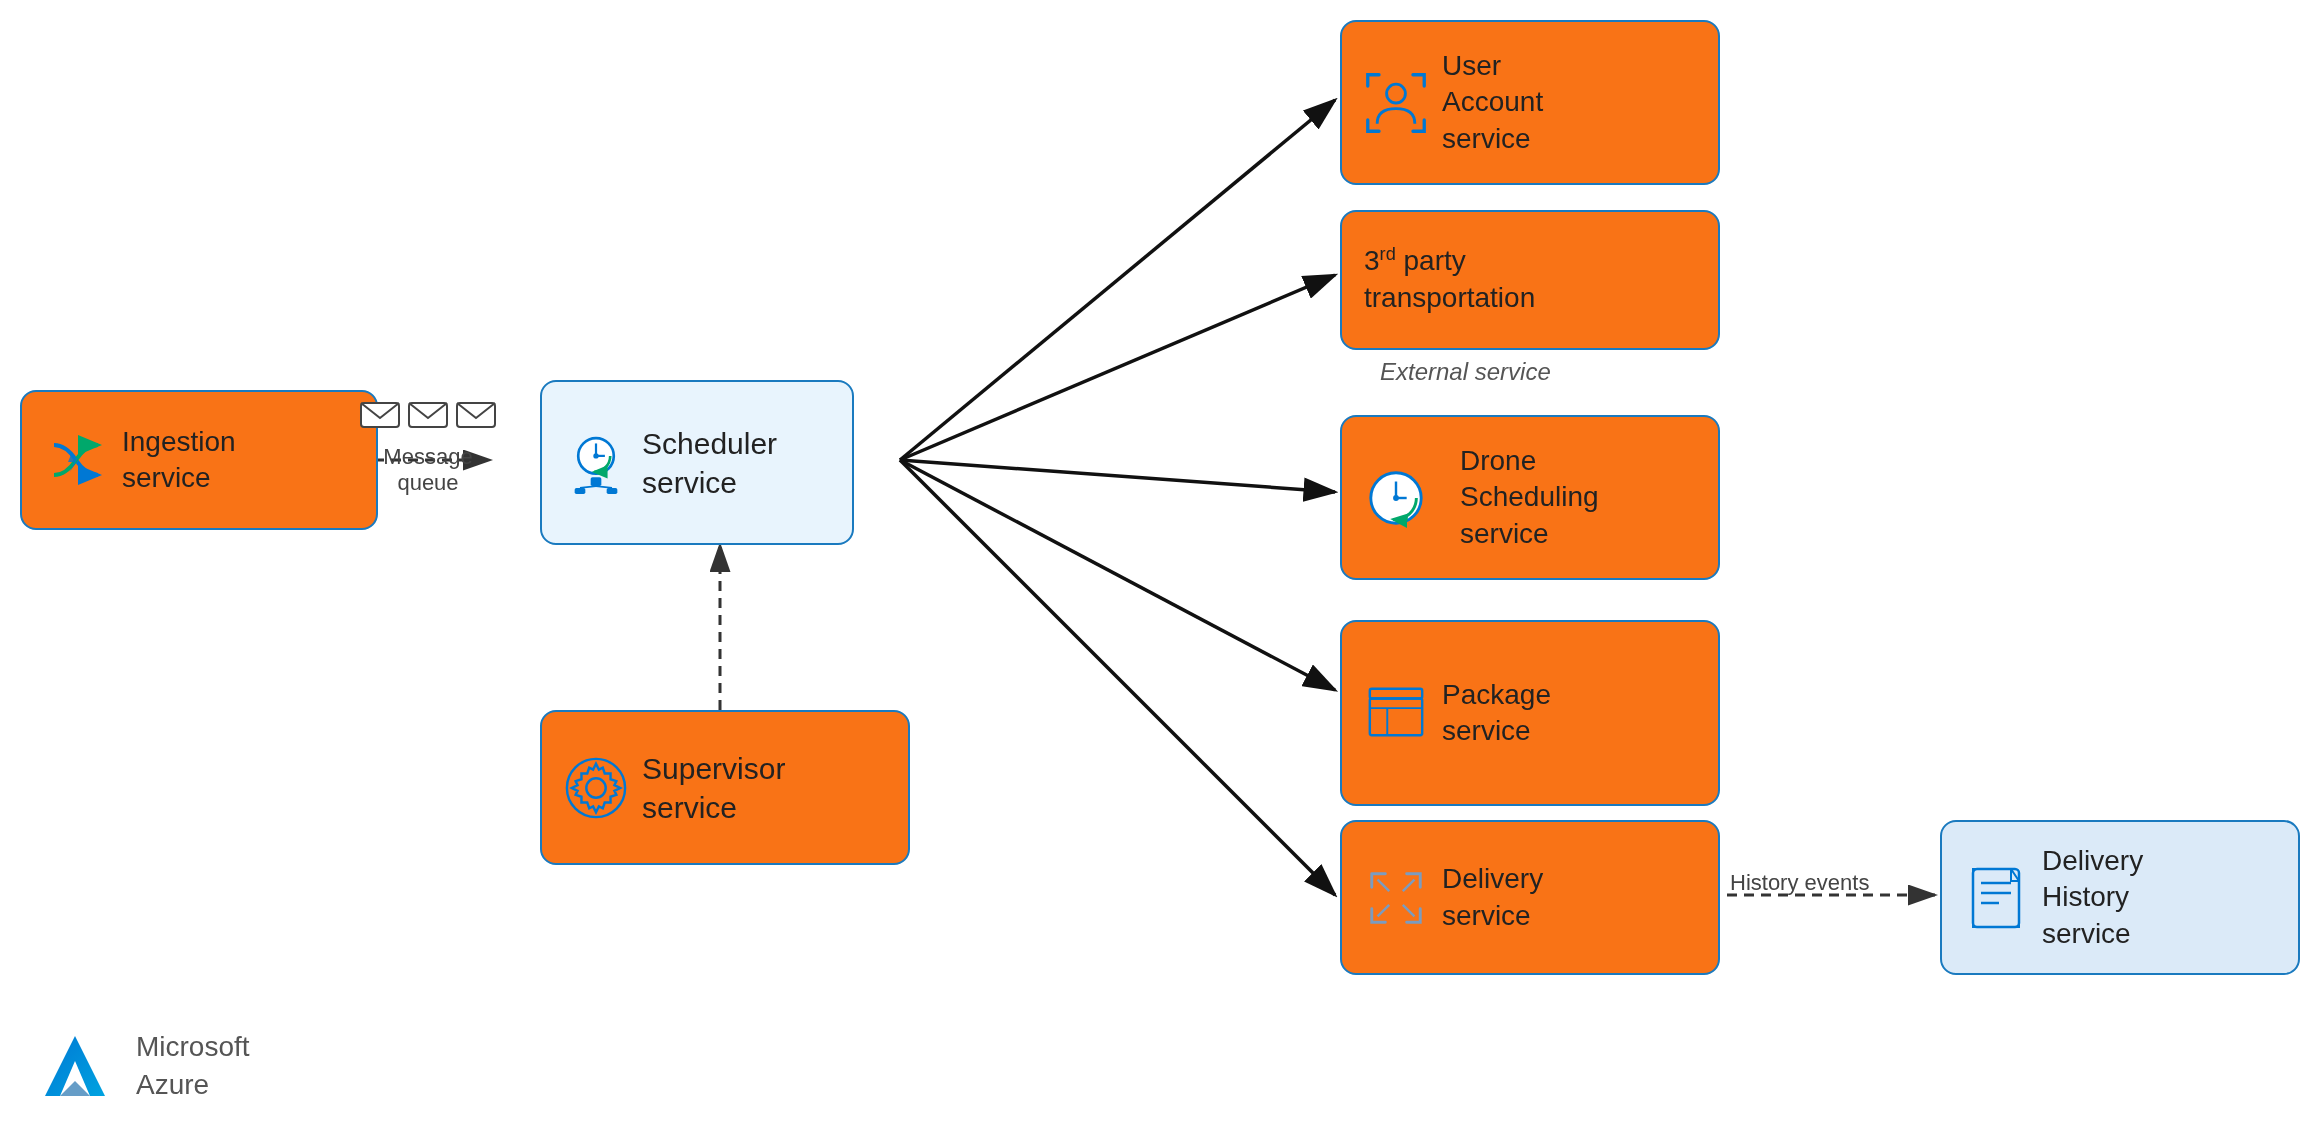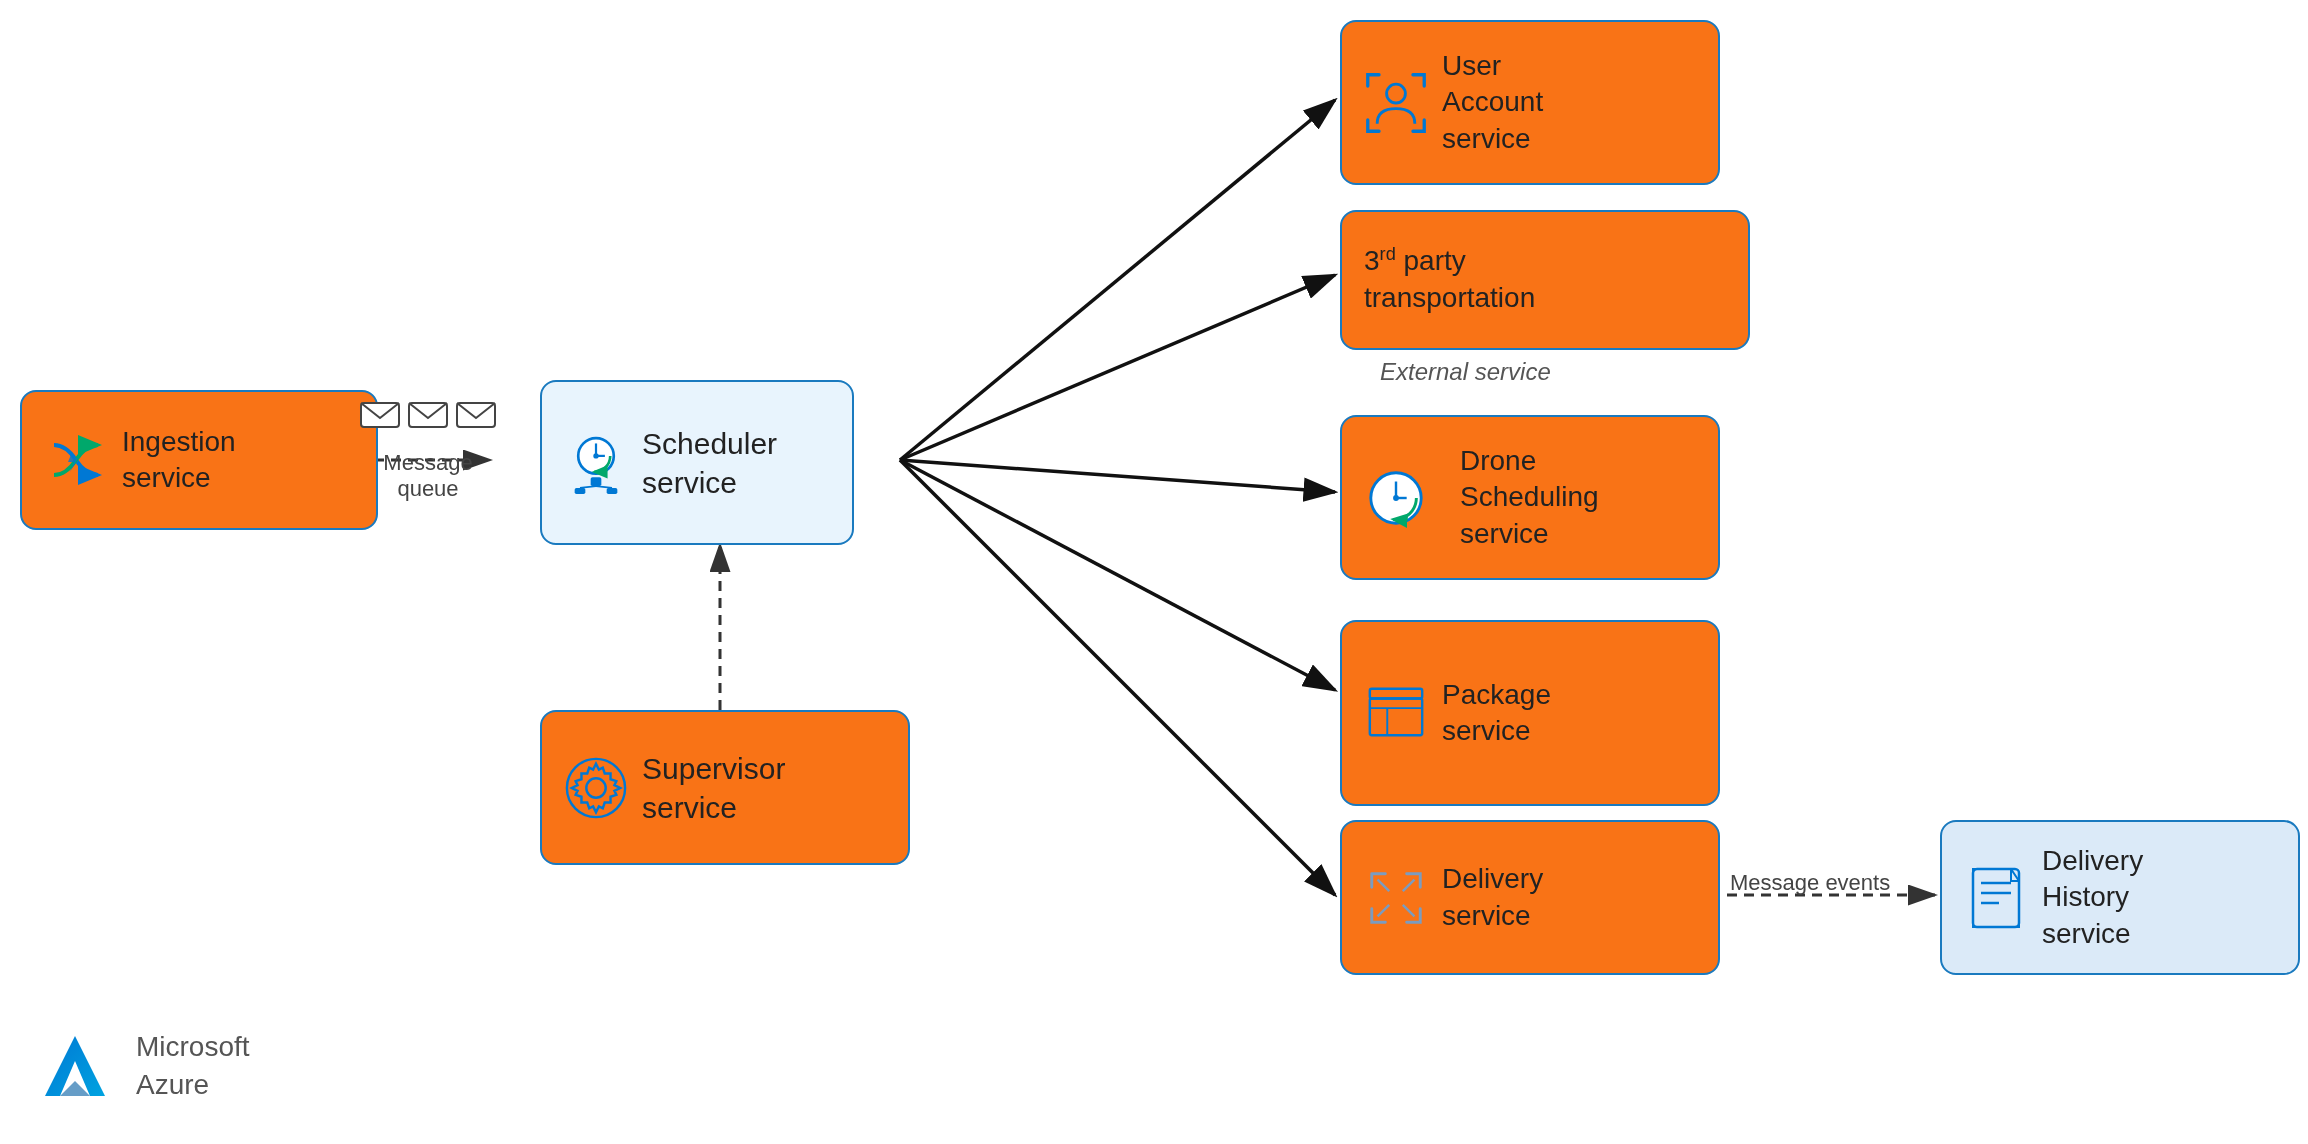--- a/index.html
+++ b/index.html
@@ -188,21 +188,21 @@
       </svg>
       <svg class="envelope-icon" viewBox="0 0 40 30">
         <rect x="1" y="3" width="38" height="24" rx="3" stroke="#444" stroke-width="2" fill="white"></rect>
         <polyline points="1,3 20,18 39,3" stroke="#444" stroke-width="2" fill="none"></polyline>
       </svg>
       <svg class="envelope-icon" viewBox="0 0 40 30">
         <rect x="1" y="3" width="38" height="24" rx="3" stroke="#444" stroke-width="2" fill="white"></rect>
         <polyline points="1,3 20,18 39,3" stroke="#444" stroke-width="2" fill="none"></polyline>
       </svg>
     </div>
-    <div class="queue-label" style="white-space:pre-line; font-size:22px; color:#444; margin-top:16px;">Message
+    <div class="queue-label" style="white-space:pre-line; font-size:22px; color:#444; margin-top:10px;">Message
 queue</div>
   </div>
 
   <div class="service-box scheduler-box" style="left:540px; top:380px; width:314px; height:165px;">
     <div class="service-icon">
 
       <svg width="72" height="72" viewBox="0 0 72 72">
 
         <circle cx="36" cy="28" r="20" stroke="#0078d4" stroke-width="3" fill="white"></circle>
         <circle cx="36" cy="28" r="3" fill="#0078d4"></circle>
@@ -253,21 +253,21 @@
 
         <circle cx="34" cy="24" r="10" stroke="#0078d4" stroke-width="3" fill="none"></circle>
         <path d="M14 56 Q14 40 34 40 Q54 40 54 56" stroke="#0078d4" stroke-width="3" fill="none"></path>
       </svg>
     </div>
     <div class="label" style="white-space:pre-line; font-size:28px;">User
 Account
 service</div>
   </div>
 
-  <div class="service-box" style="left:1340px; top:210px; width:410px; height:140px;">
+  <div class="service-box" style="left:1340px; top:210px; width:380px; height:140px;">
     <div class="label" style="white-space:pre-line; font-size:28px; width:100%;">3<sup>rd</sup> party
 transportation</div>
   </div>
 
   <div class="ext-label" style="left:1380px; top:358px; font-size:24px; font-style:italic; color:#555;">External service</div>
 
   <div class="service-box" style="left:1340px; top:415px; width:380px; height:165px;gap:32px;">
     <div class="service-icon">
 
       <svg width="66" height="66" viewBox="0 0 66 66">
@@ -334,21 +334,21 @@
 
         <path d="M8 4 L8 62 Q8 62 54 62 L54 16 L46 4 Z" stroke="#0078d4" stroke-width="2" fill="none"></path>
         <path d="M46 4 L46 16 L54 16" stroke="#0078d4" stroke-width="2" fill="none"></path>
       </svg>
     </div>
     <div class="label" style="white-space:pre-line; font-size:28px;">Delivery
 History
 service</div>
   </div>
 
-  <div class="delivery-events-label" style="left:1730px; top:870px; font-size:22px; color:#444;">Message events</div>
+  <div class="delivery-events-label" style="left:1730px; top:870px; font-size:22px; color:#444;">History events</div>
 
   <div class="azure-logo">
 
     <svg width="70" height="70" viewBox="0 0 70 70">
       <defs>
         <linearGradient id="azureGrad" x1="0%" y1="0%" x2="100%" y2="100%">
           <stop offset="0%" style="stop-color:#0078d4"></stop>
           <stop offset="100%" style="stop-color:#00a3e0"></stop>
         </linearGradient>
       </defs>

